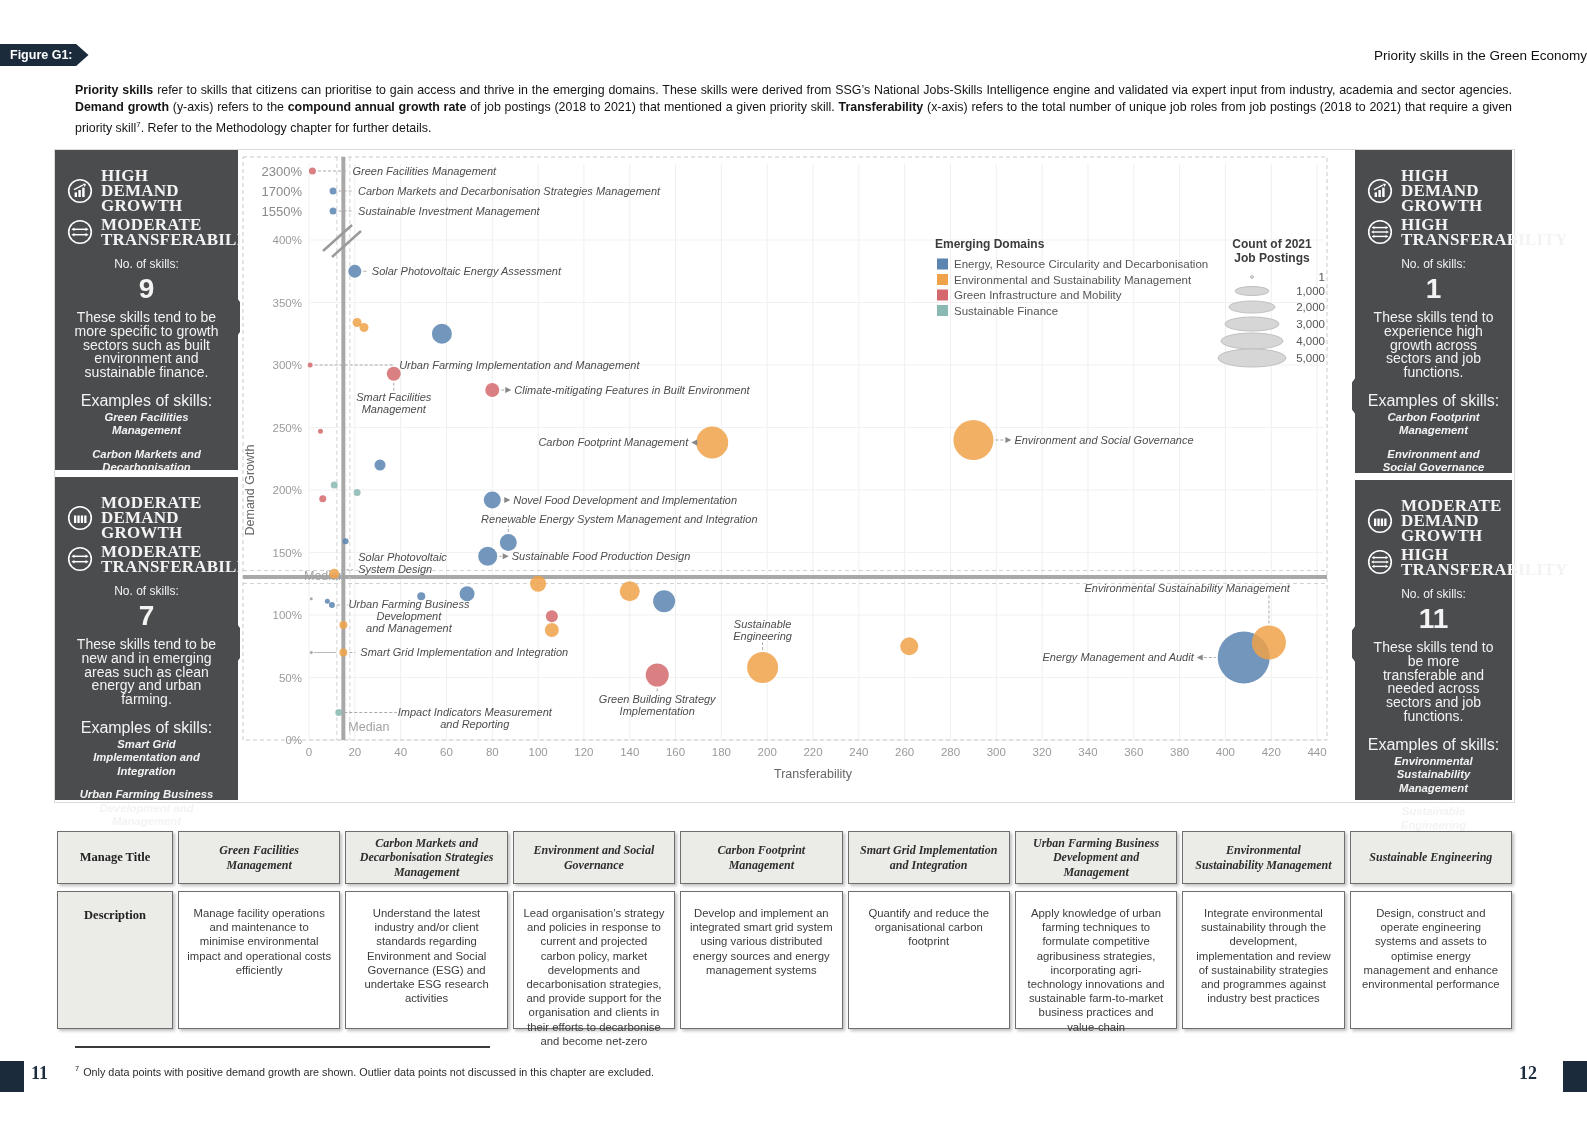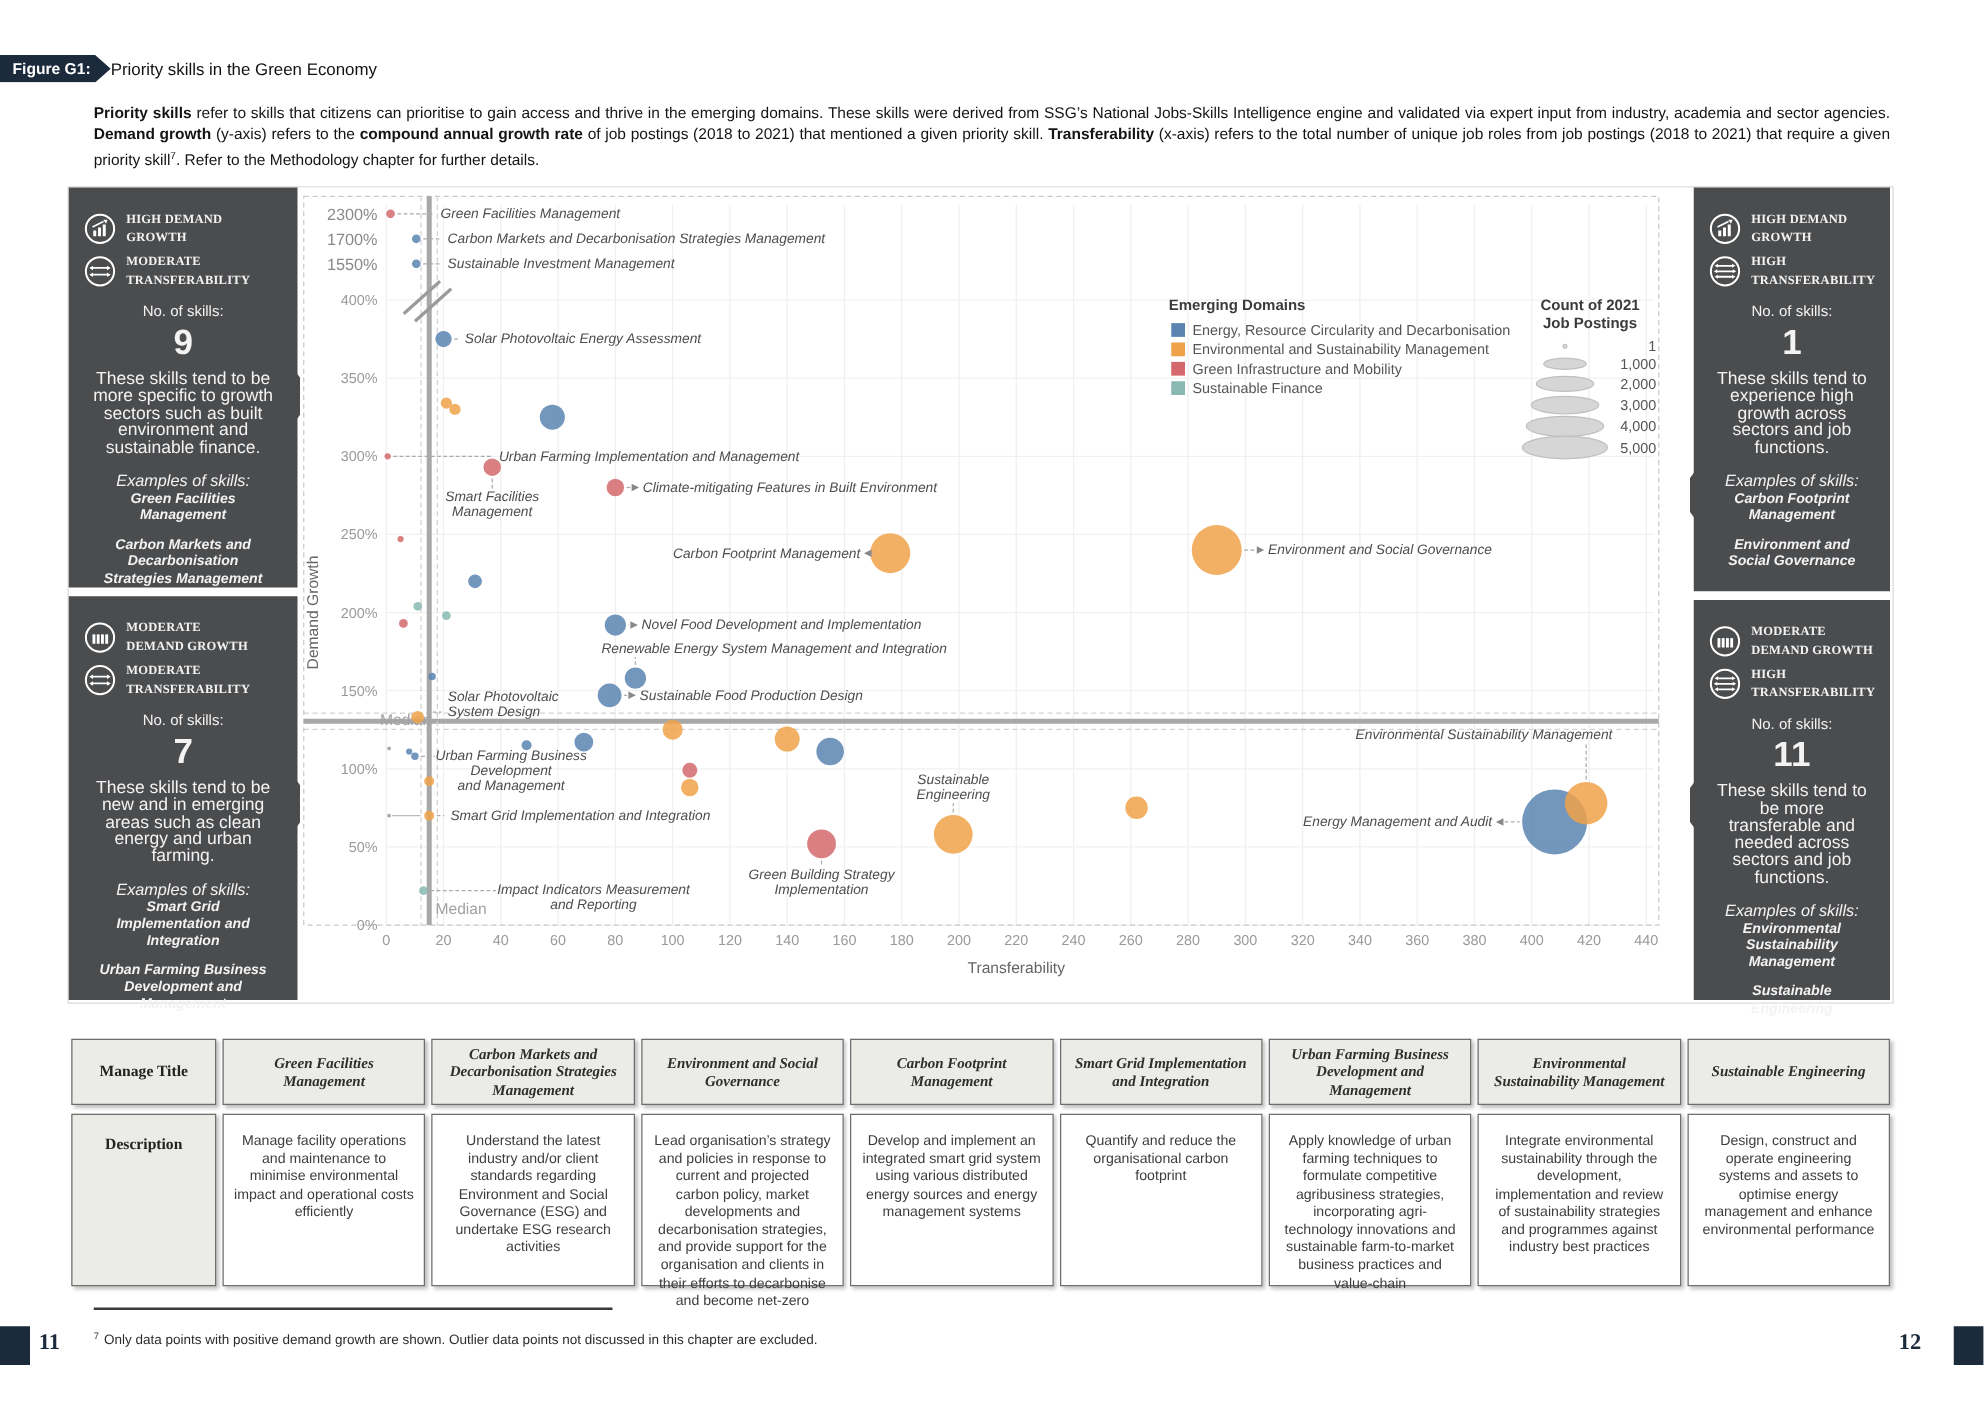--- a/index.html
+++ b/index.html
@@ -1,38 +1,38 @@
 <!DOCTYPE html>
 <html><head>
 <meta charset="utf-8">
 <style>
   html,body{margin:0;padding:0;background:#ffffff;}
   .page{position:relative;width:1587px;height:1122px;background:#fff;font-family:"Liberation Sans",sans-serif;overflow:hidden;color:#1a1a1a;}
 
   
-  .fig-title-row{position:absolute;left:0;top:44px;width:100%;display:flex;justify-content:flex-start;align-items:center;}
+  .fig-title-row{position:absolute;left:0;top:44px;width:100%;display:flex;justify-content:space-between;align-items:center;gap:12px;}
   .fig-badge{background:#1b2b3c;color:#fff;font-weight:700;font-size:12.5px;padding:4px 16px 4px 10px;
     clip-path:polygon(0 0,86% 0,100% 50%,86% 100%,0 100%);}
   .fig-title{font-size:13.5px;color:#111;}
 
   
   .intro{position:absolute;left:75px;top:82px;width:1437px;font-size:12.4px;line-height:17.2px;text-align:justify;color:#141414;}
   .intro sup{font-size:8px;}
 
   
   .fig-frame{position:absolute;left:54px;top:149px;width:1459px;height:652px;border:1px solid #dadada;background:#fff;}
 
   .panel{position:absolute;background:#4b4c4e;color:#f3f3f3;text-align:center;padding:14px 10px 0 10px;box-sizing:border-box;}
   .p-row{display:flex;align-items:center;text-align:left;gap:8px;margin:4px 0 2px 2px;}
-  .p-h{font-family:"Liberation Serif",serif;font-weight:700;font-size:10px;line-height:15px;white-space:pre-line;letter-spacing:.2px;}
+  .p-h{font-family:"Liberation Serif",serif;font-weight:700;font-size:17px;line-height:15px;white-space:pre-line;letter-spacing:.2px;}
   .p-icon{flex:0 0 26px;height:26px;}
   .p-skills{margin-top:10px;font-size:12px;}
   .p-count{font-size:28px;font-weight:800;margin:2px 0 6px 0;}
   .p-body{font-size:14px;line-height:13.8px;margin:2px 4px 0 4px;}
-  .p-exlabel{font-size:13px;margin-top:12px;font-style:italic;}
+  .p-exlabel{font-size:16px;margin-top:12px;}
   .p-ex{font-size:11.3px;line-height:13.5px;font-weight:700;font-style:italic;margin:1px 10px 10px 10px;}
   .p-ex:first-of-type{margin-bottom:4px;}
   .ptr{position:absolute;width:0;height:0;border-top:19px solid transparent;border-bottom:19px solid transparent;}
   .ptr-r{right:-13px;border-left:14px solid #4b4c4e;}
   .ptr-l{left:-13px;border-right:14px solid #4b4c4e;}
 
   .chart-area{position:absolute;left:240px;top:150px;width:1112px;height:650px;background:#fff;}
   .chart-area svg{position:absolute;left:0;top:0;}
 
   

